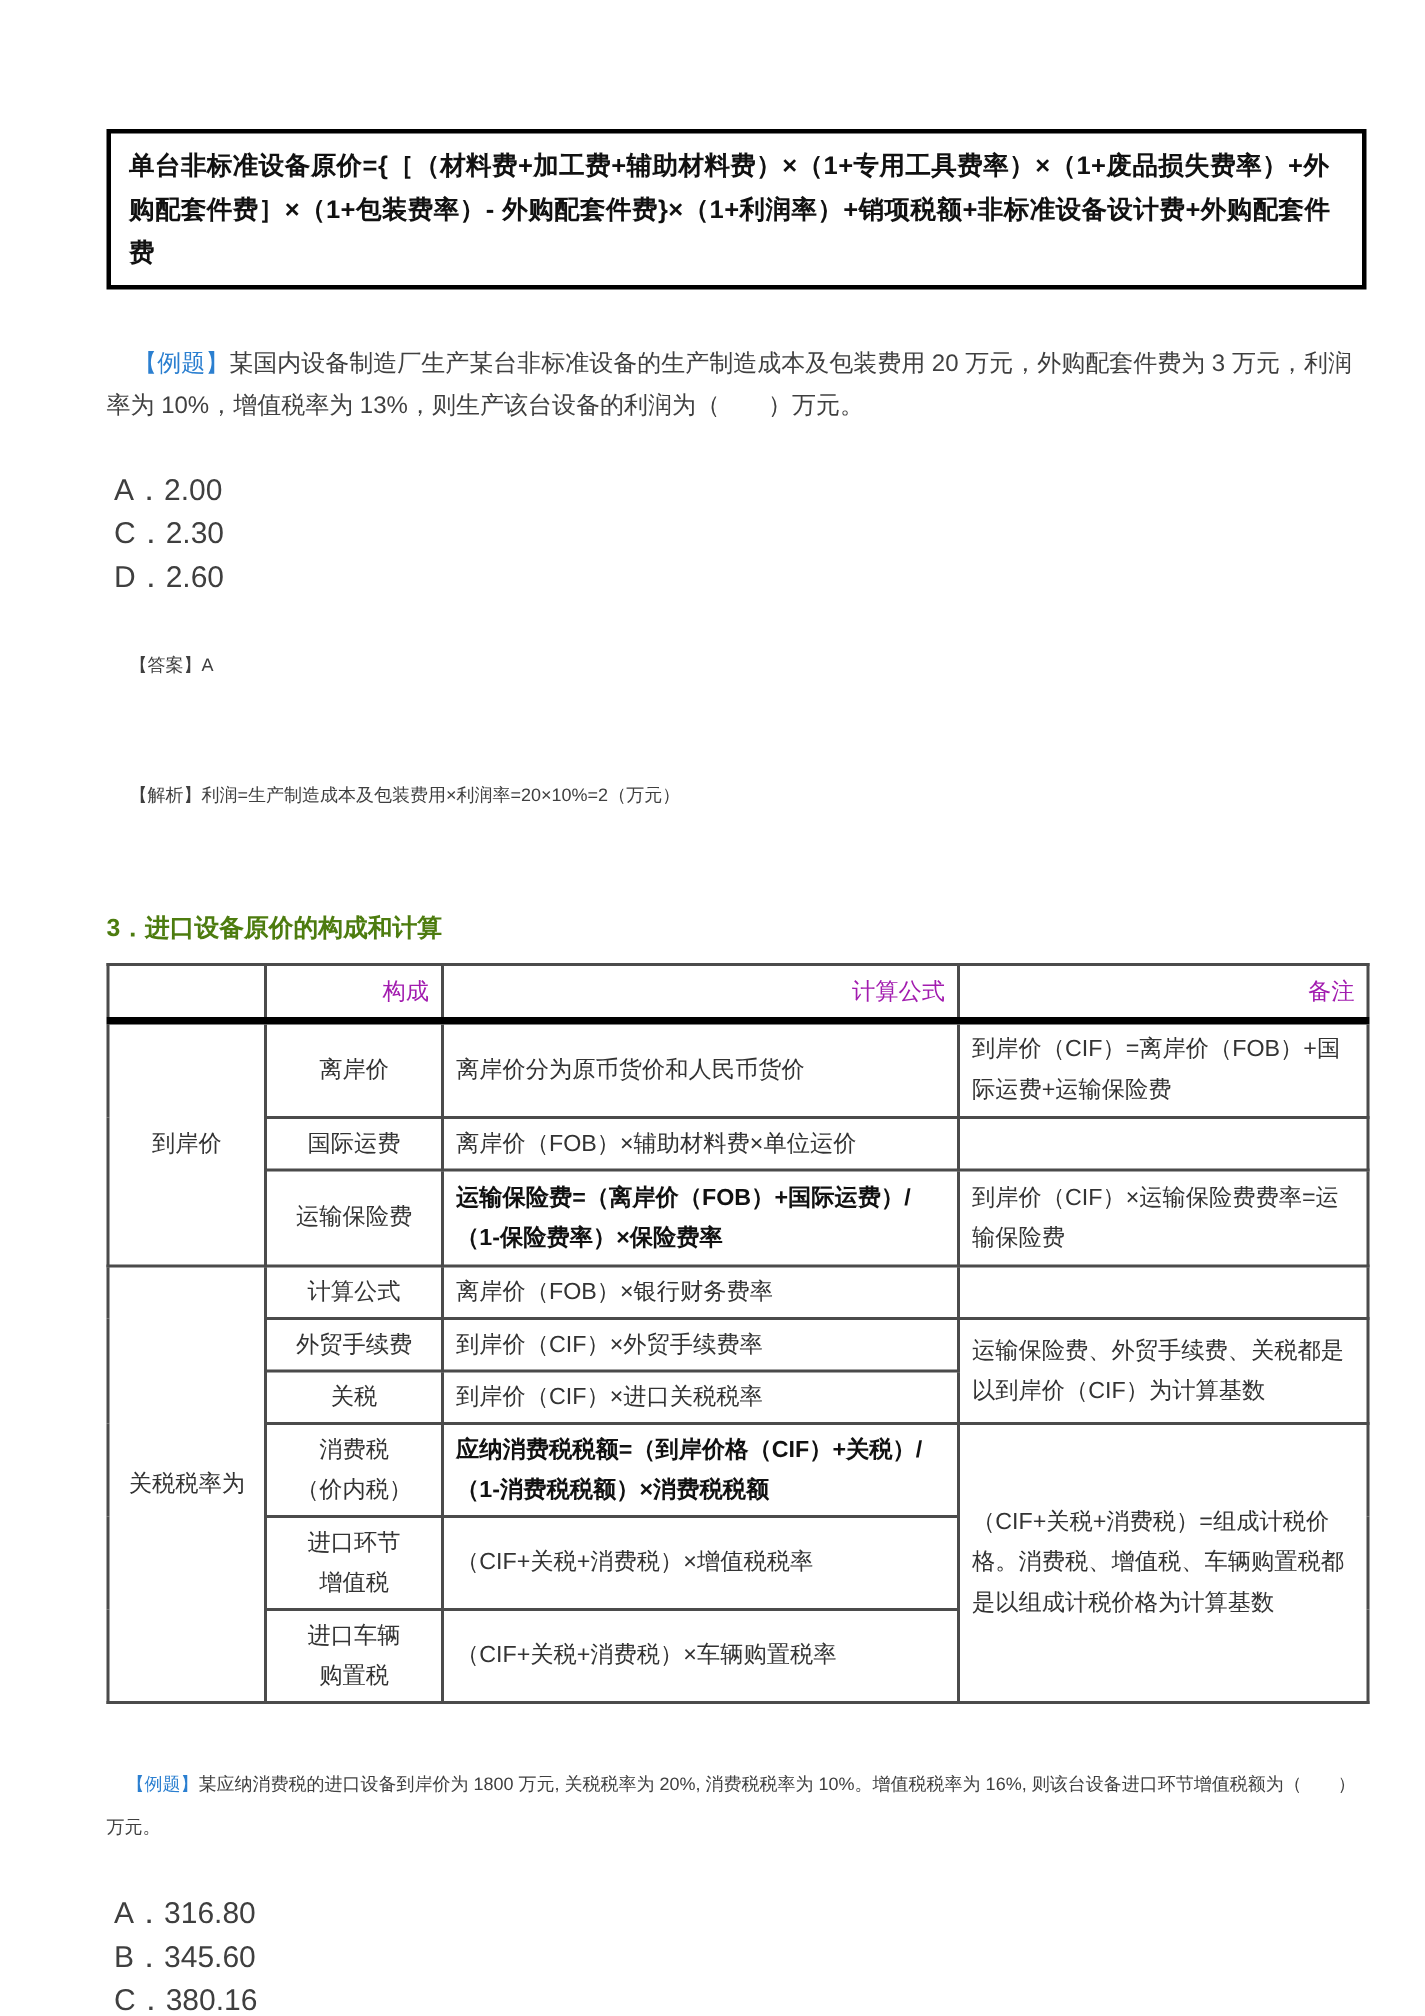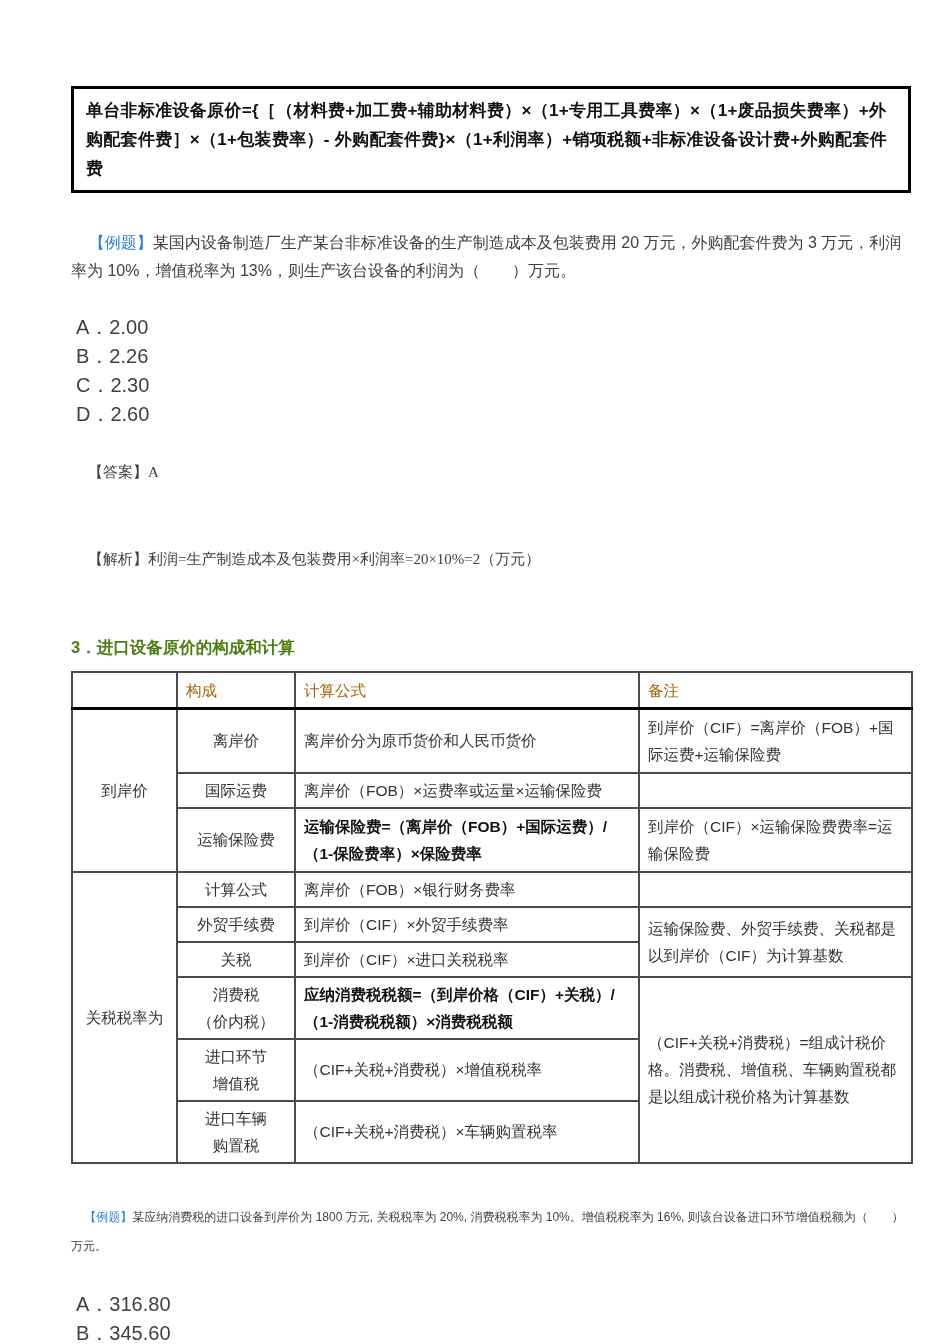--- a/index.html
+++ b/index.html
@@ -22,61 +22,60 @@
     font-size:17px;
     font-weight:bold;
     color:#111111;
     line-height:29px;
     letter-spacing:0.3px;
   }
   
   .para{font-size:16px;line-height:28px;margin:8px 0 0 0;}
   .tag-blue{color:#2b7fd0;}
   .opt{font-size:20px;line-height:29px;margin:0;padding-left:5px;}
-  .ans{font-size:15px;line-height:29px;margin:0;padding-left:2px;font-family:Liberation Serif, serif;}
+  .ans{font-size:12px;line-height:29px;margin:0;padding-left:2px;}
   .sec-title-bold{font-size:16.5px;font-weight:bold;color:#4d7c0f;margin:34px 0 12px 0;}
   
   table.imp{
     width:840px;
     border-collapse:collapse;
     table-layout:fixed;
     font-size:15.5px;
     color:#333333;
   }
   table.imp td{
     border:2px solid #4b4b4b;
     padding:3px 8px;
     line-height:27px;
     vertical-align:middle;
     word-break:break-all;
   }
   table.imp tr.hdr td{
-    text-align:left;
+    text-align:right;
     height:28px;
-    border-bottom:3px solid #000000;
-    color:#a16207;
+    border-bottom:5px solid #000000;
+    color:#a21caf;
   }
   td.cname{text-align:center;}
   td.cformula{padding-left:10px;}
   td.bold-f{font-weight:bold;color:#111111;}
   td.cnote{padding:4px 8px 4px 9px;}
   .ex2-stem{font-size:12px;line-height:29px;margin:10px 0 0 0;}
 </style>
 </head>
 <body>
 
 <div class="page">
 
   <div class="formula-box txt">单台非标准设备原价={［（材料费+加工费+辅助材料费）×（1+专用工具费率）×（1+废品损失费率）+外购配套件费］×（1+包装费率）- 外购配套件费}×（1+利润率）+销项税额+非标准设备设计费+外购配套件费</div>
 
   <p class="para txt">
     <span class="tag-blue">【例题】</span><span>某国内设备制造厂生产某台非标准设备的生产制造成本及包装费用 20 万元，外购配套件费为 3 万元，利润率为 10%，增值税率为 13%，则生产该台设备的利润为（　　）万元。</span>
   </p>
   <p class="opt txt">A．2.00</p>
-  <p class="opt txt">B．2.26</p>
   <p class="opt txt">C．2.30</p>
   <p class="opt txt">D．2.60</p>
   <p class="ans txt">
     <span>【答案】</span><span>A</span>
   </p>
   <p class="ans txt">
     <span>【解析】</span><span>利润=生产制造成本及包装费用×利润率=20×10%=2（万元）</span>
   </p>
 
   <div class="sec-title-bold txt">3．进口设备原价的构成和计算</div>
@@ -96,21 +95,21 @@
       <td>备注</td>
     </tr>
     <tr style="height:64px;">
       <td rowspan="3" class="cname">到岸价</td>
       <td class="cname">离岸价</td>
       <td class="cformula txt">离岸价分为原币货价和人民币货价</td>
       <td class="cnote txt">到岸价（CIF）=离岸价（FOB）+国际运费+运输保险费</td>
     </tr>
     <tr style="height:32px;">
       <td class="cname">国际运费</td>
-      <td class="cformula txt">离岸价（FOB）×运费率或运量×运输保险费</td>
+      <td class="cformula txt">离岸价（FOB）×辅助材料费×单位运价</td>
       <td class="cnote txt"></td>
     </tr>
     <tr style="height:64px;">
       <td class="cname">运输保险费</td>
       <td class="cformula bold-f txt">运输保险费=（离岸价（FOB）+国际运费）/（1-保险费率）×保险费率</td>
       <td class="cnote txt">到岸价（CIF）×运输保险费费率=运输保险费</td>
     </tr>
     <tr style="height:32px;">
       <td rowspan="6" class="cname">关税税率为</td>
       <td class="cname">计算公式</td>

